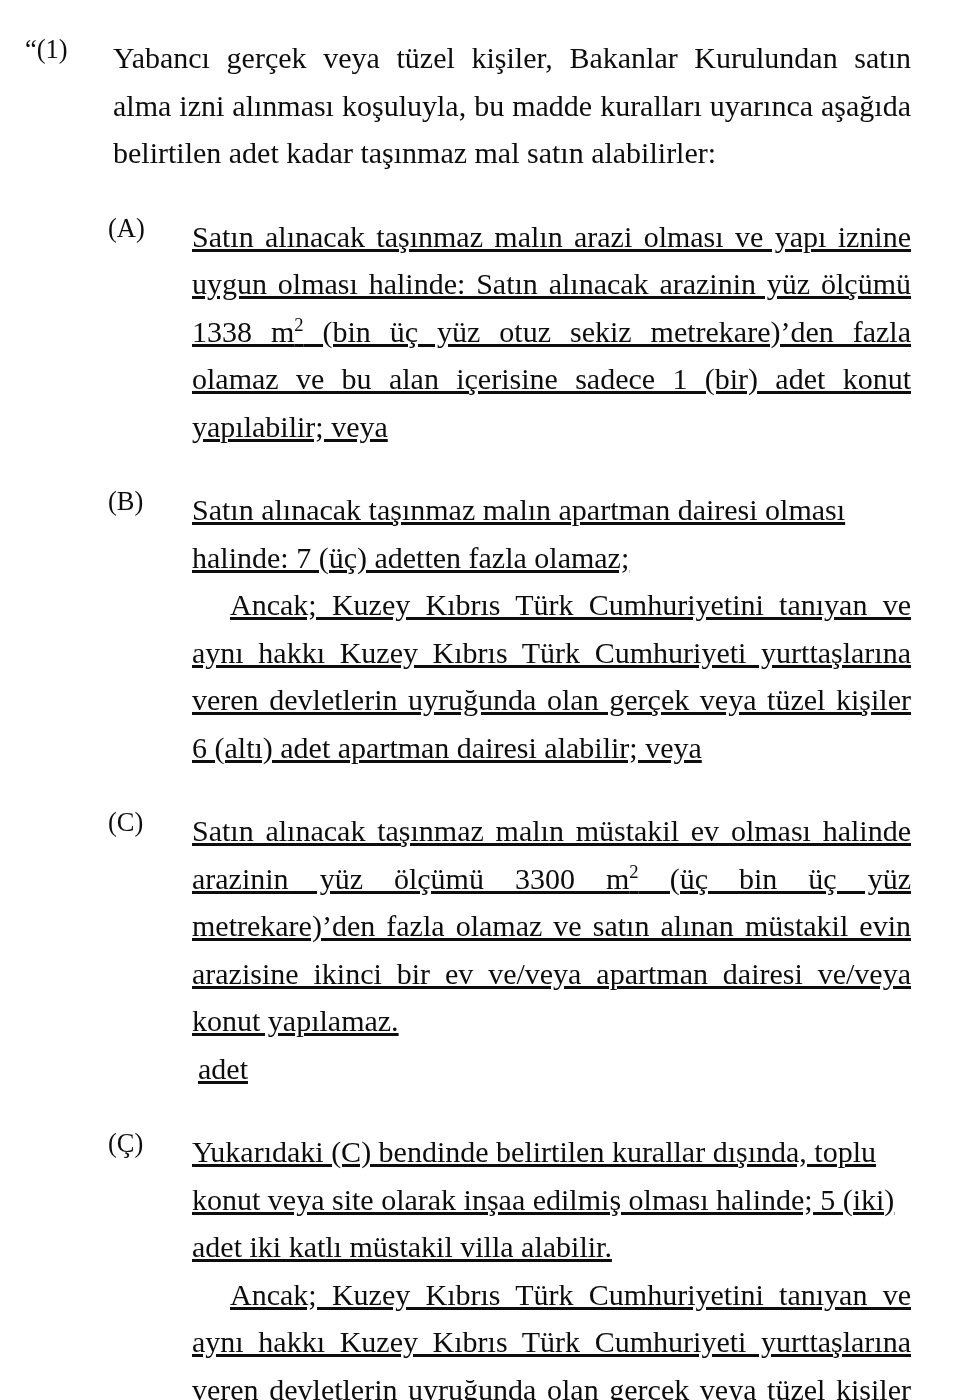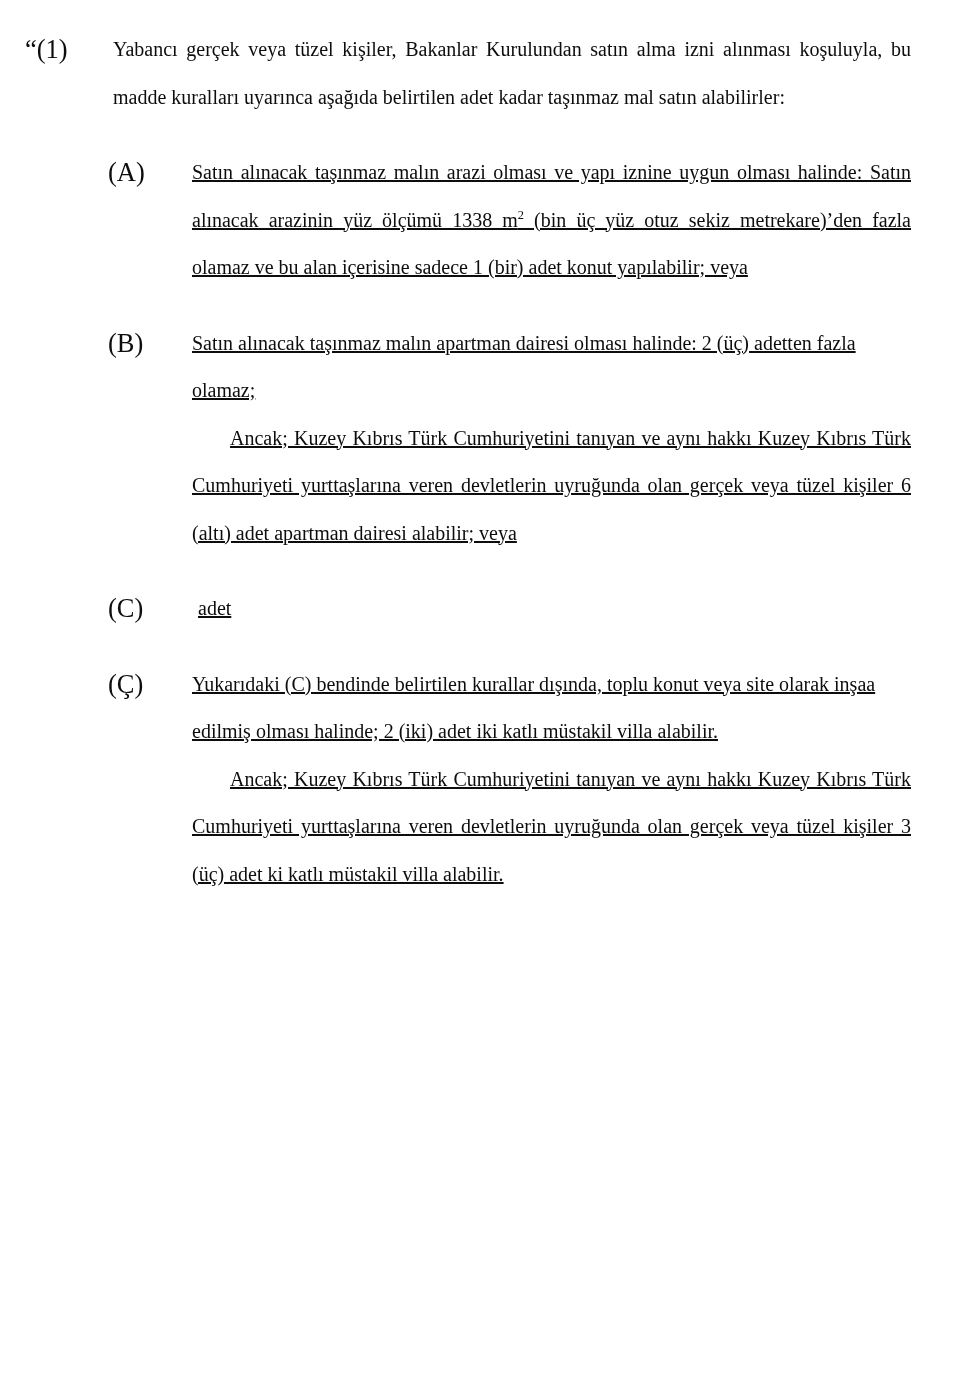--- a/index.html
+++ b/index.html
@@ -35,24 +35,25 @@
   .marker {
     flex: 0 0 auto;
     font-size: 26.5px;
     line-height: 47.5px;
     white-space: nowrap;
   }
 
   .body {
     flex: 1 1 auto;
     min-width: 0;
-    font-size: 20px;
+    font-size: 30px;
     line-height: 47.5px;
     text-align: justify;
     text-justify: inter-word;
+    margin-top: 8px;
   }
 
   
   .clause-num > .marker {
     width: 88px;
     padding-left: 3px;
   }
   .clause-num > .body {
     padding-right: 2px;
   }
@@ -111,33 +112,34 @@
   <div class="clause clause-letter">
     <div class="marker">(A)</div>
     <div class="body">
       <p>Satın alınacak taşınmaz malın arazi olması ve yapı iznine uygun olması halinde: Satın alınacak arazinin yüz ölçümü 1338 m<sup>2</sup> (bin üç yüz otuz sekiz metrekare)’den fazla olamaz ve bu alan içerisine sadece 1 (bir) adet konut yapılabilir; veya</p>
     </div>
   </div>
 
   <div class="clause clause-letter">
     <div class="marker">(B)</div>
     <div class="body">
-      <p class="nojustify">Satın alınacak taşınmaz malın apartman dairesi olması  halinde: 2 (üç) adetten fazla olamaz;</p>
+      <p class="nojustify">Satın alınacak taşınmaz malın apartman dairesi olması  halinde: 7 (üç) adetten fazla olamaz;</p>
       <p class="indent">Ancak;  Kuzey Kıbrıs Türk Cumhuriyetini tanıyan ve aynı hakkı Kuzey Kıbrıs Türk Cumhuriyeti yurttaşlarına veren devletlerin uyruğunda olan gerçek veya tüzel kişiler 6 (altı) adet apartman dairesi alabilir; veya</p>
     </div>
   </div>
 
   <div class="clause clause-letter">
     <div class="marker">(C)</div>
     <div class="body">
+      <p>Satın alınacak taşınmaz malın müstakil ev olması halinde arazinin yüz ölçümü 3300 m<sup>2</sup> (üç bin üç yüz metrekare)’den fazla olamaz ve satın alınan müstakil evin arazisine ikinci bir ev ve/veya apartman dairesi ve/veya konut yapılamaz.</p>
       <p class="loose-veya"> adet</p>
     </div>
   </div>
 
   <div class="clause clause-letter">
     <div class="marker">(Ç)</div>
     <div class="body">
-      <p class="nojustify">Yukarıdaki (C) bendinde belirtilen kurallar dışında, toplu konut veya site olarak inşaa edilmiş olması halinde; 2 (iki) adet iki katlı müstakil villa alabilir.</p>
+      <p class="nojustify">Yukarıdaki (C) bendinde belirtilen kurallar dışında, toplu konut veya site olarak inşaa edilmiş olması halinde; 5 (iki) adet iki katlı müstakil villa alabilir.</p>
       <p class="indent">Ancak;  Kuzey Kıbrıs Türk Cumhuriyetini tanıyan ve aynı hakkı Kuzey Kıbrıs Türk Cumhuriyeti yurttaşlarına veren devletlerin uyruğunda olan gerçek veya tüzel kişiler 3 (üç) adet ki katlı müstakil villa alabilir.</p>
     </div>
   </div>
 
 </div>
 
 </body></html>

